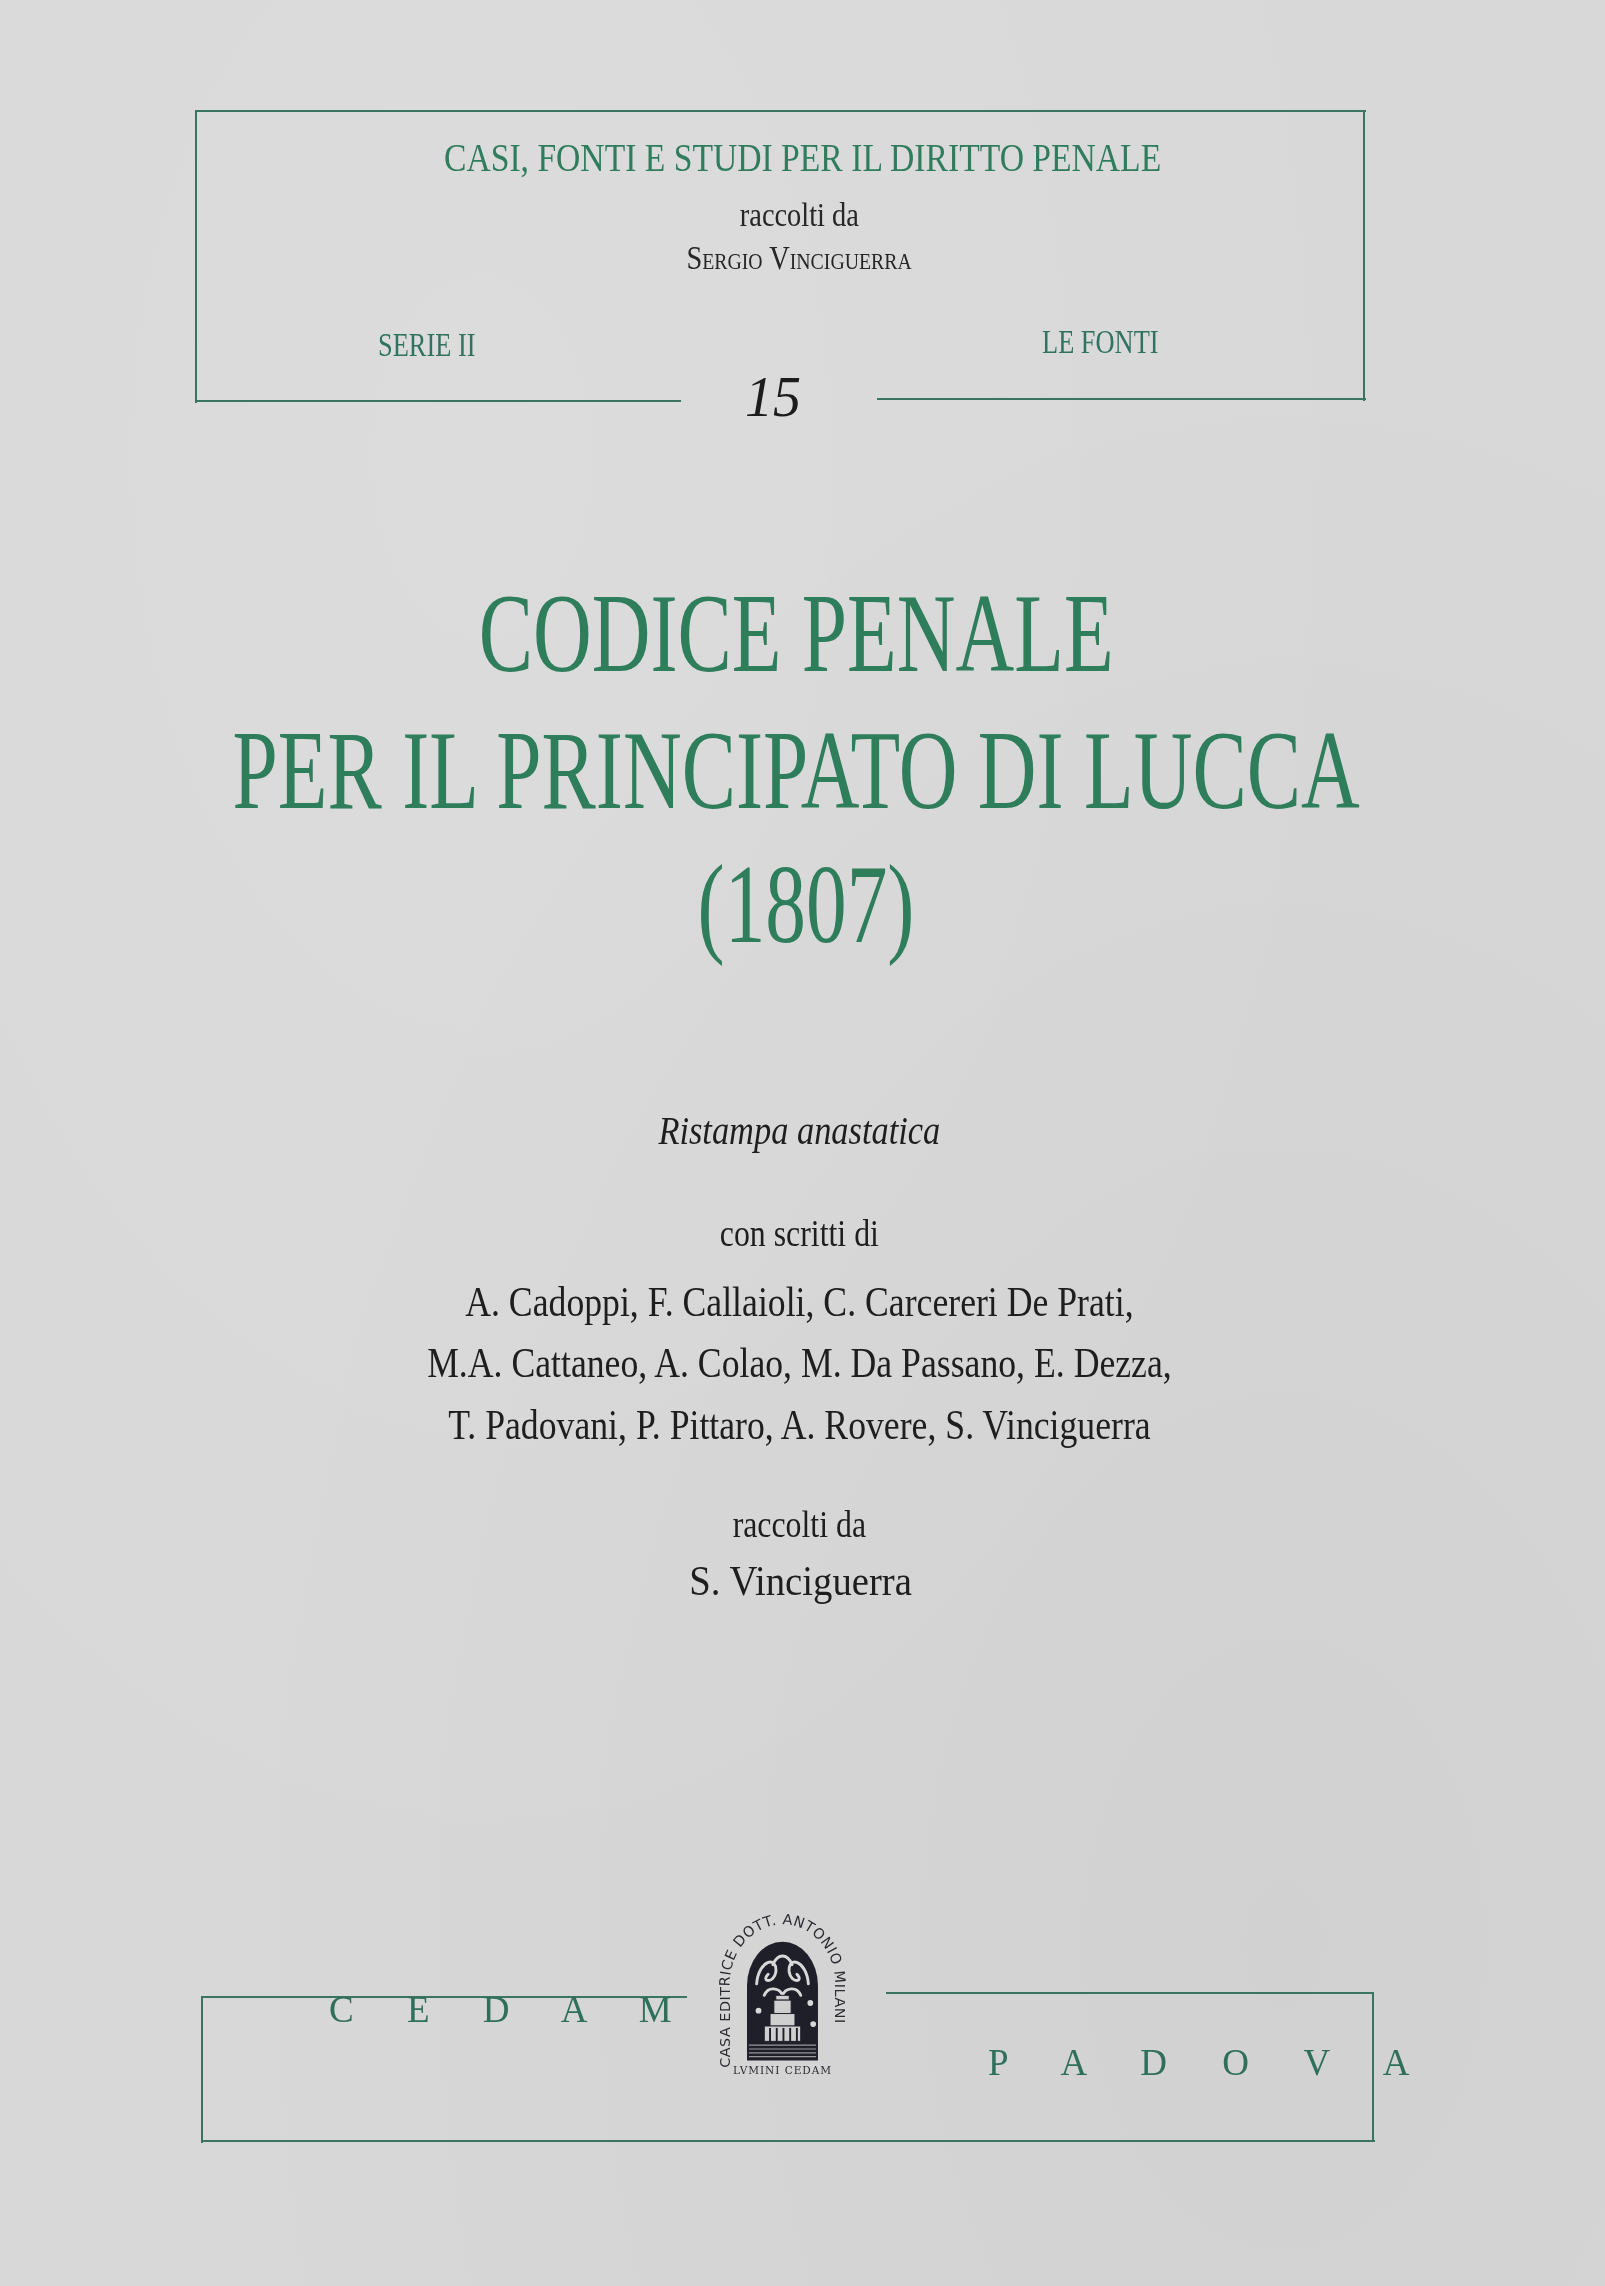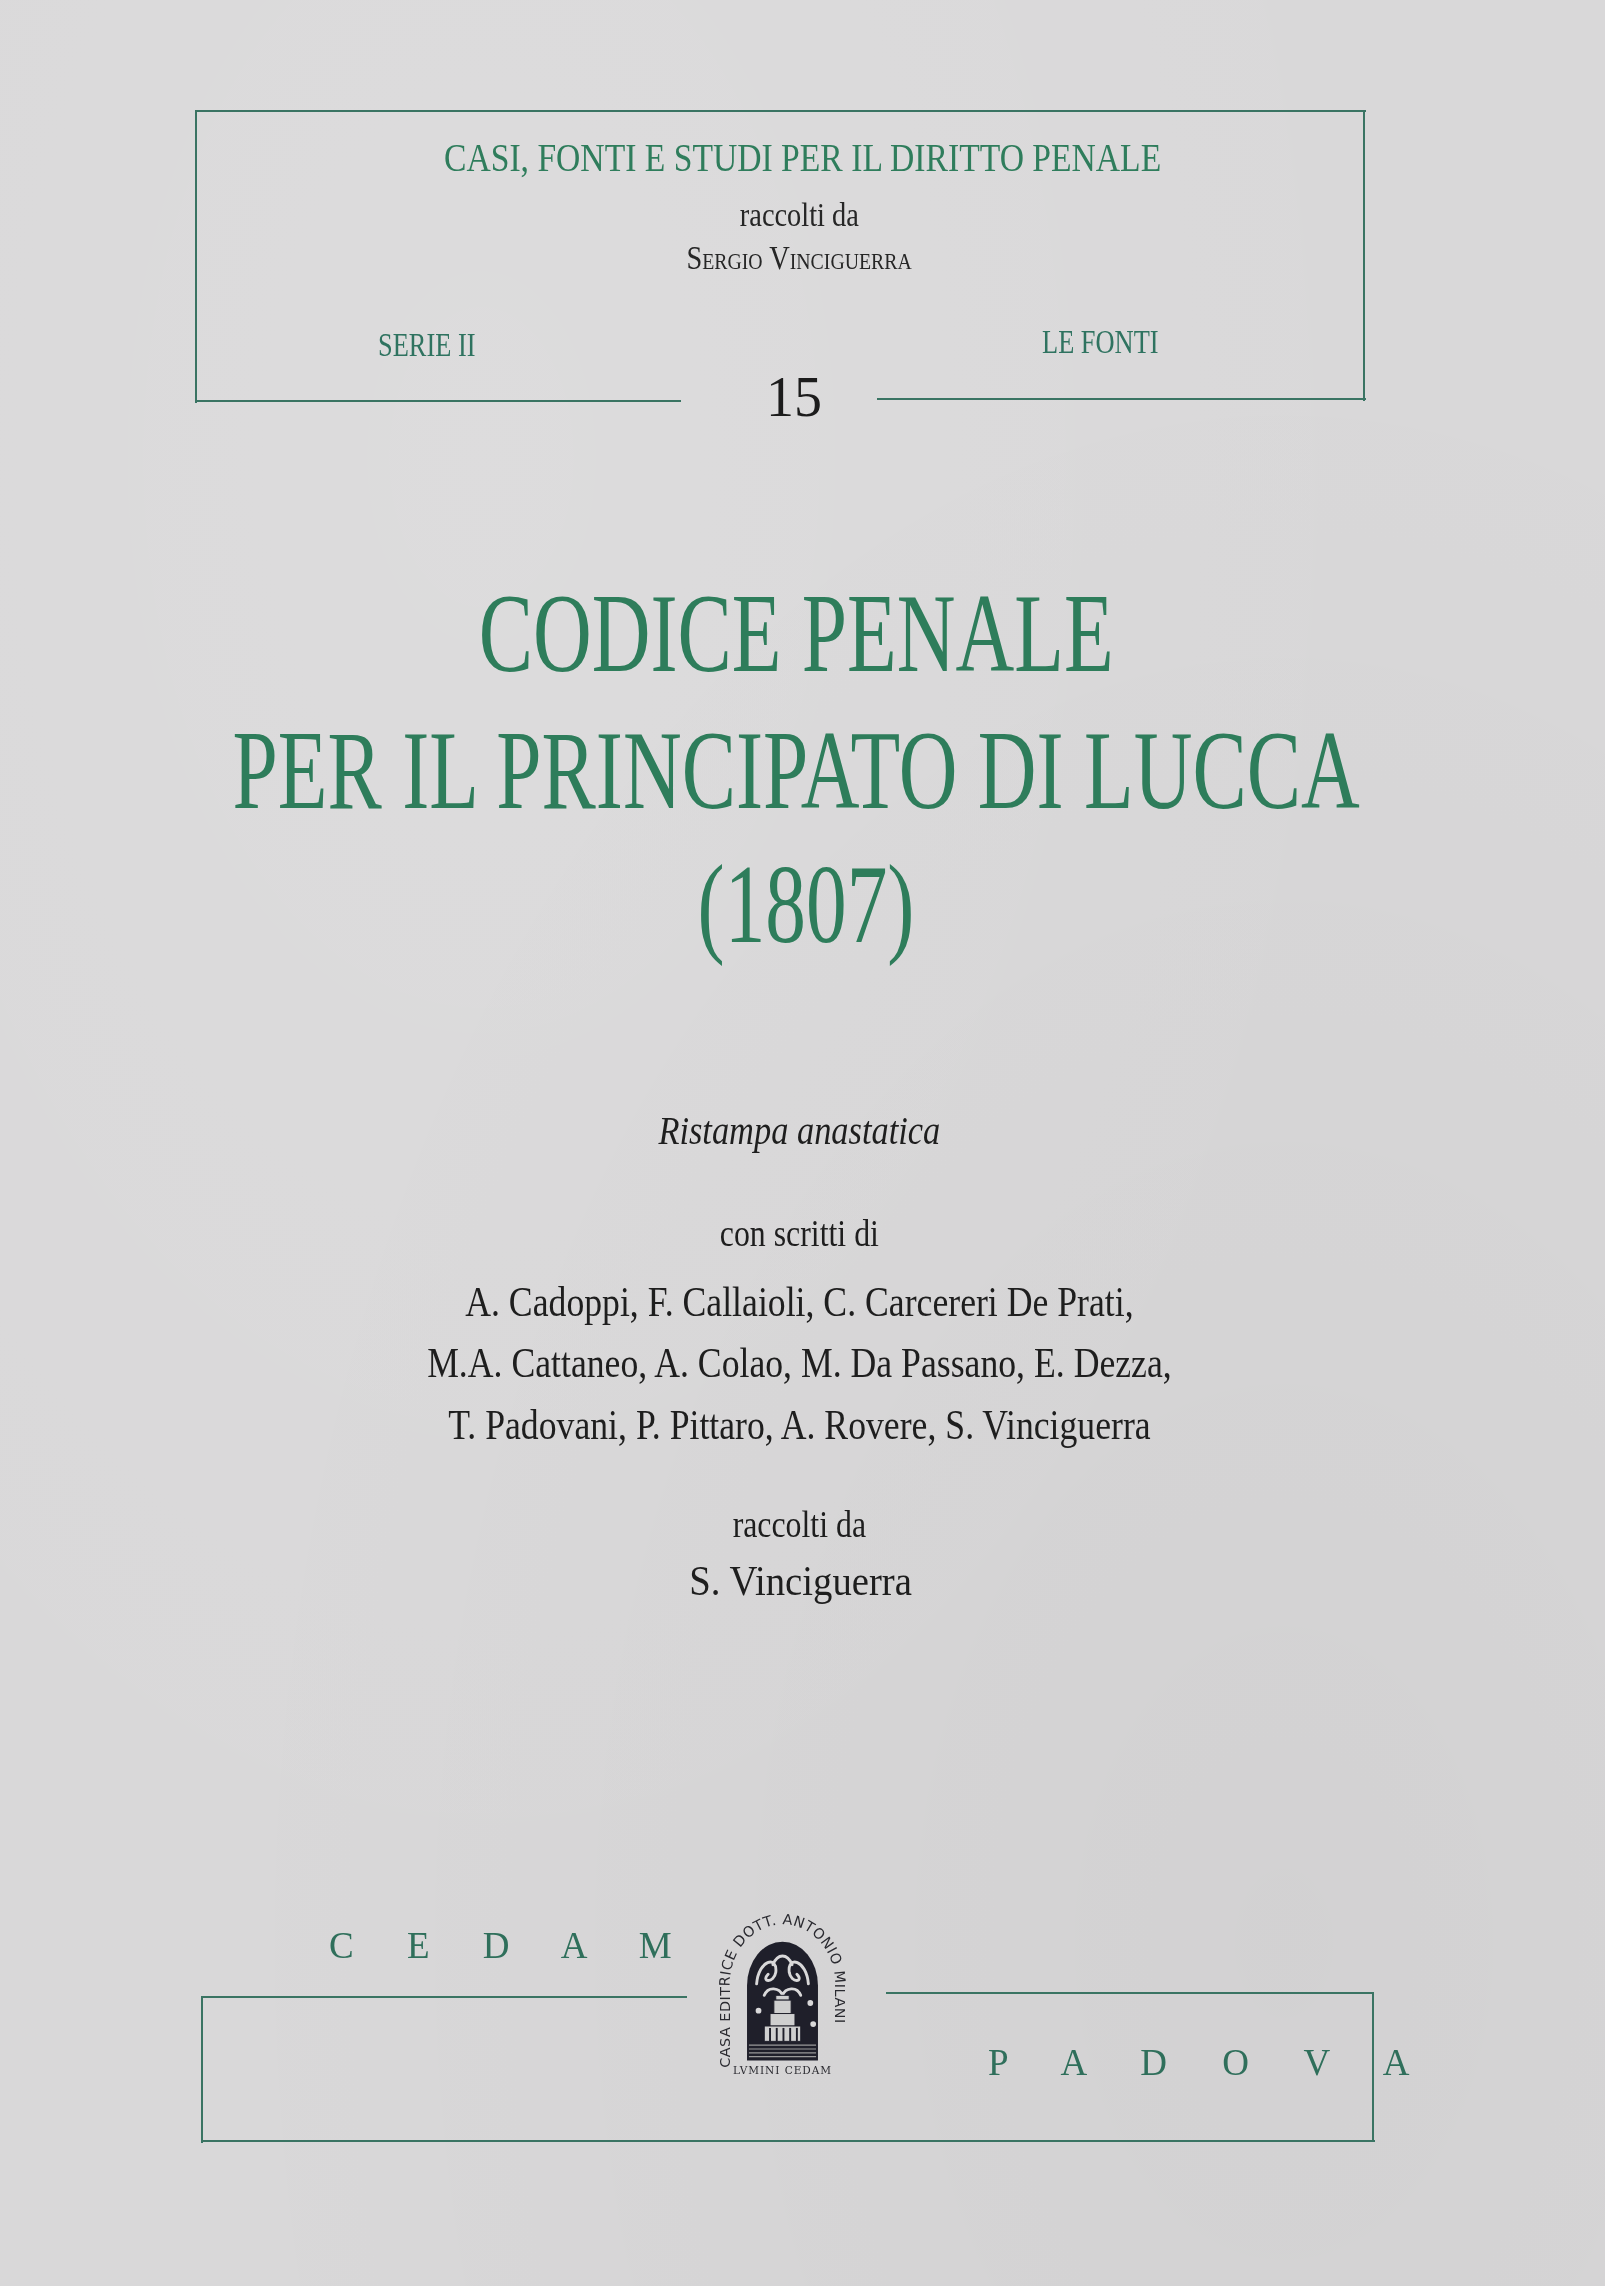--- a/index.html
+++ b/index.html
@@ -100,24 +100,25 @@
     left: 1042px; top: 324px;
     font-size: 33px;
     color: #2f7360;
     transform: scaleX(0.80);
     transform-origin: 0 0;
     white-space: nowrap;
   }
   .series-number {
     left: 745px; top: 369px;
     width: 77px;
-    text-align: right;
+    text-align: left;
     font-size: 56px;
     color: #1c1c1c;
     line-height: 1;
+    font-style: italic;
   }
 
   
   .title-line1 {
     top: 576px;
     font-size: 113px;
     line-height: 1;
     transform: scaleX(0.72);
     transform-origin: 780px 0;
   }
@@ -202,21 +203,21 @@
     width: 0; height: 150px;
     border-left: 2.9px solid #3a7463;
   }
   .pbox-bottom {
     position: absolute;
     left: 201px; top: 2140px;
     width: 1174px; height: 0;
     border-top: 2.9px solid #3a7463;
   }
   .publisher-name {
-    left: 329px; top: 1924px;
+    left: 329px; top: 1988px;
     font-size: 37px;
     letter-spacing: 22px;
     color: #2f6f5b;
     white-space: nowrap;
   }
   .publisher-city {
     left: 988px; top: 2041px;
     font-size: 37px;
     letter-spacing: 23px;
     color: #2f6f5b;

